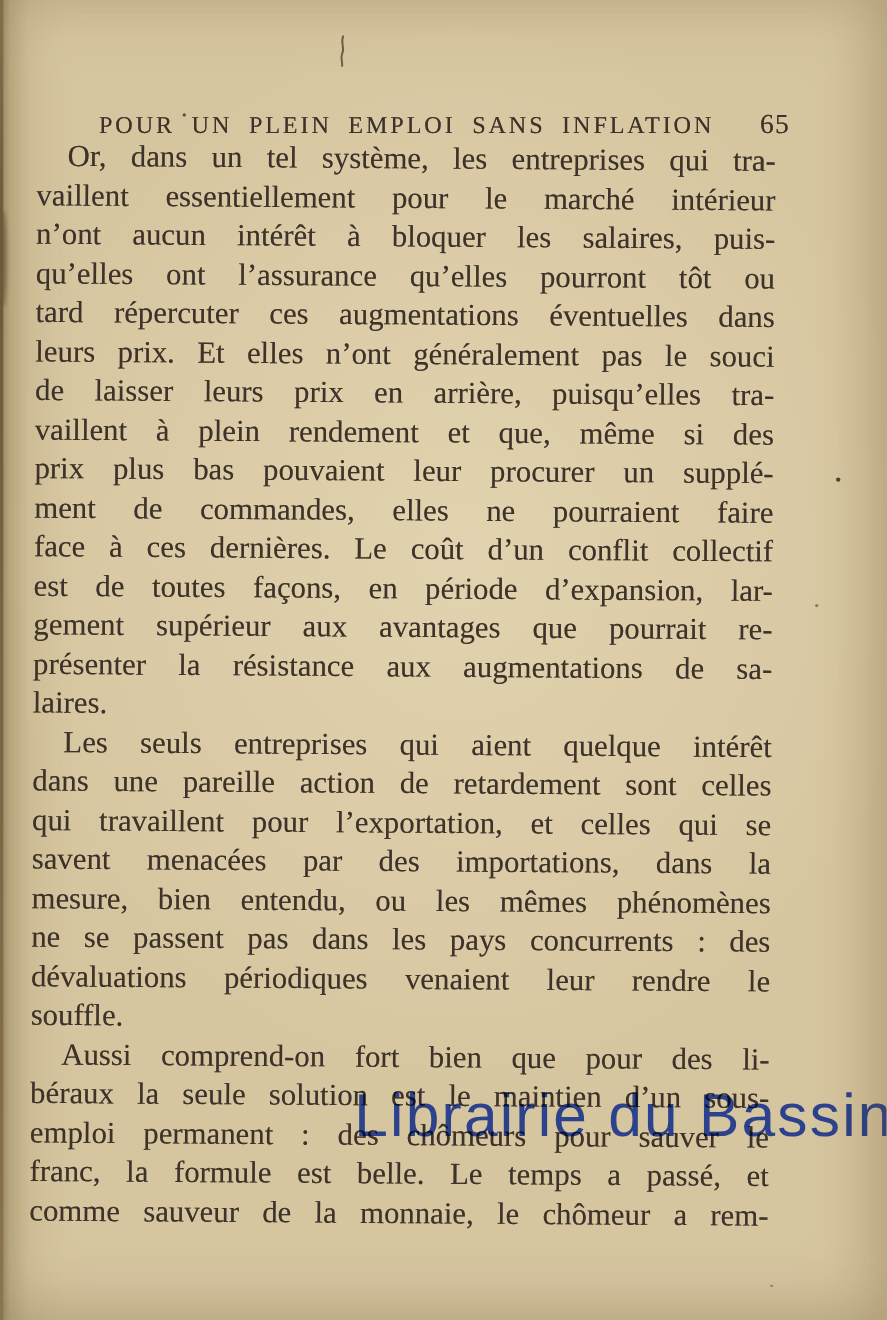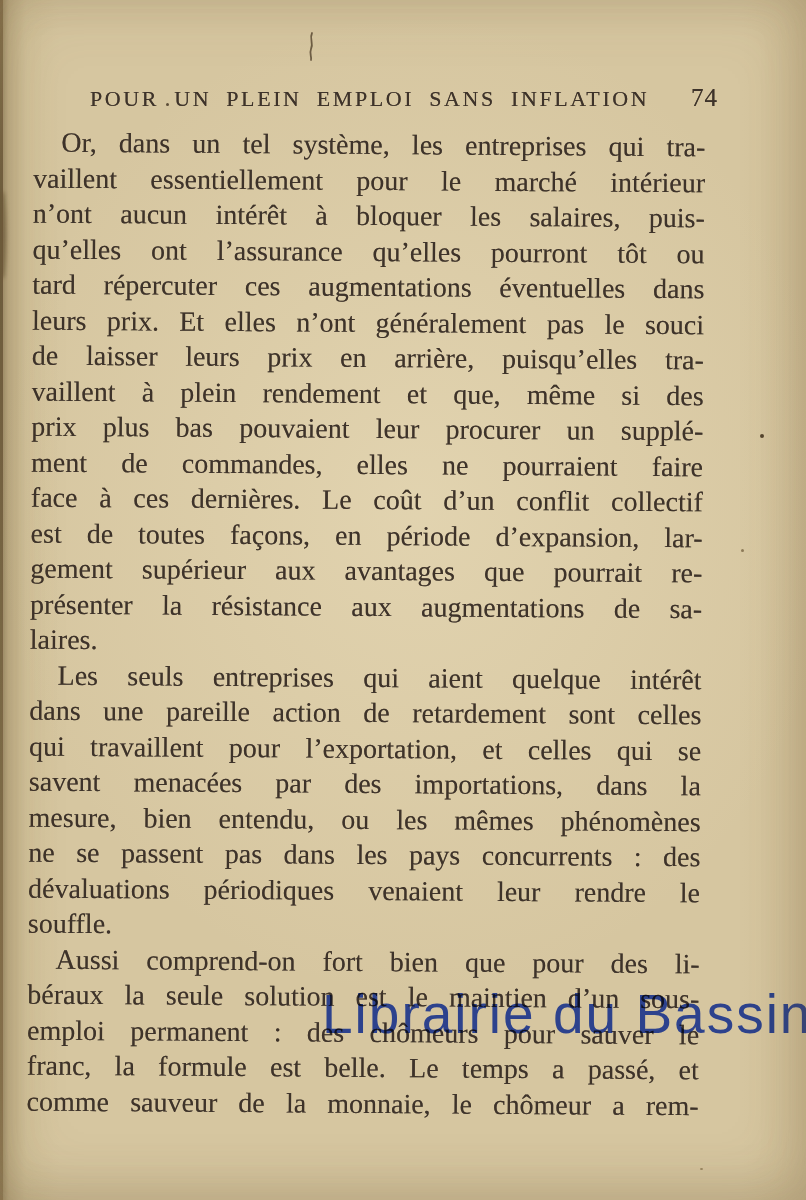--- a/index.html
+++ b/index.html
@@ -22,21 +22,21 @@
   }
   .edge-line {
     position:absolute; left:0; top:0; width:3px; height:100%;
     background:linear-gradient(#8a7550, #6e5c3e 18%, #7d6a48 55%, #8a7550 90%, #94805a);
   }
   .edge-notch {
     position:absolute; left:0; top:192px; width:6px; height:86px;
     background:#6d5a3b; border-radius:0 60% 60% 0; filter:blur(2px); opacity:.75;
   }
   .running-header {
-    position:absolute; left:90px; top:84px; width:628px;
+    position:absolute; left:90px; top:100px; width:628px;
     display:flex; justify-content:space-between; align-items:baseline;
     color:#3e332a;
     text-align:right;
   }
   .running-header .title {
     font-size:22px; letter-spacing:2.6px; word-spacing:7px;
     text-shadow:0 0 0.5px rgba(62,51,42,0.7);
   }
   .running-header .pagenum {
     font-size:25px; letter-spacing:1px;
@@ -77,21 +77,21 @@
 <div class="page">
   <div class="edge-line"></div>
   <div class="edge-notch"></div>
 
   <svg class="fiber-mark" width="16" height="34" viewBox="0 0 16 34">
     <path d="M9,3 C6,9 11,13 8,19 C6,24 9,27 8,30" fill="none" stroke="#55452f" stroke-width="1.8" stroke-linecap="round"></path>
   </svg>
 
   <div class="running-header">
     <span class="title">POUR UN PLEIN EMPLOI SANS INFLATION</span>
-    <span class="pagenum">74</span>
+    <span class="pagenum">65</span>
   </div>
 
   <div class="body-text" style="color: rgb(62, 51, 42);">
       <div class="text-line indent">Or, dans un tel système, les entreprises qui tra-</div>
       <div class="text-line">vaillent essentiellement pour le marché intérieur</div>
       <div class="text-line">n’ont aucun intérêt à bloquer les salaires, puis-</div>
       <div class="text-line">qu’elles ont l’assurance qu’elles pourront tôt ou</div>
       <div class="text-line">tard répercuter ces augmentations éventuelles dans</div>
       <div class="text-line">leurs prix. Et elles n’ont généralement pas le souci</div>
       <div class="text-line">de laisser leurs prix en arrière, puisqu’elles tra-</div>

